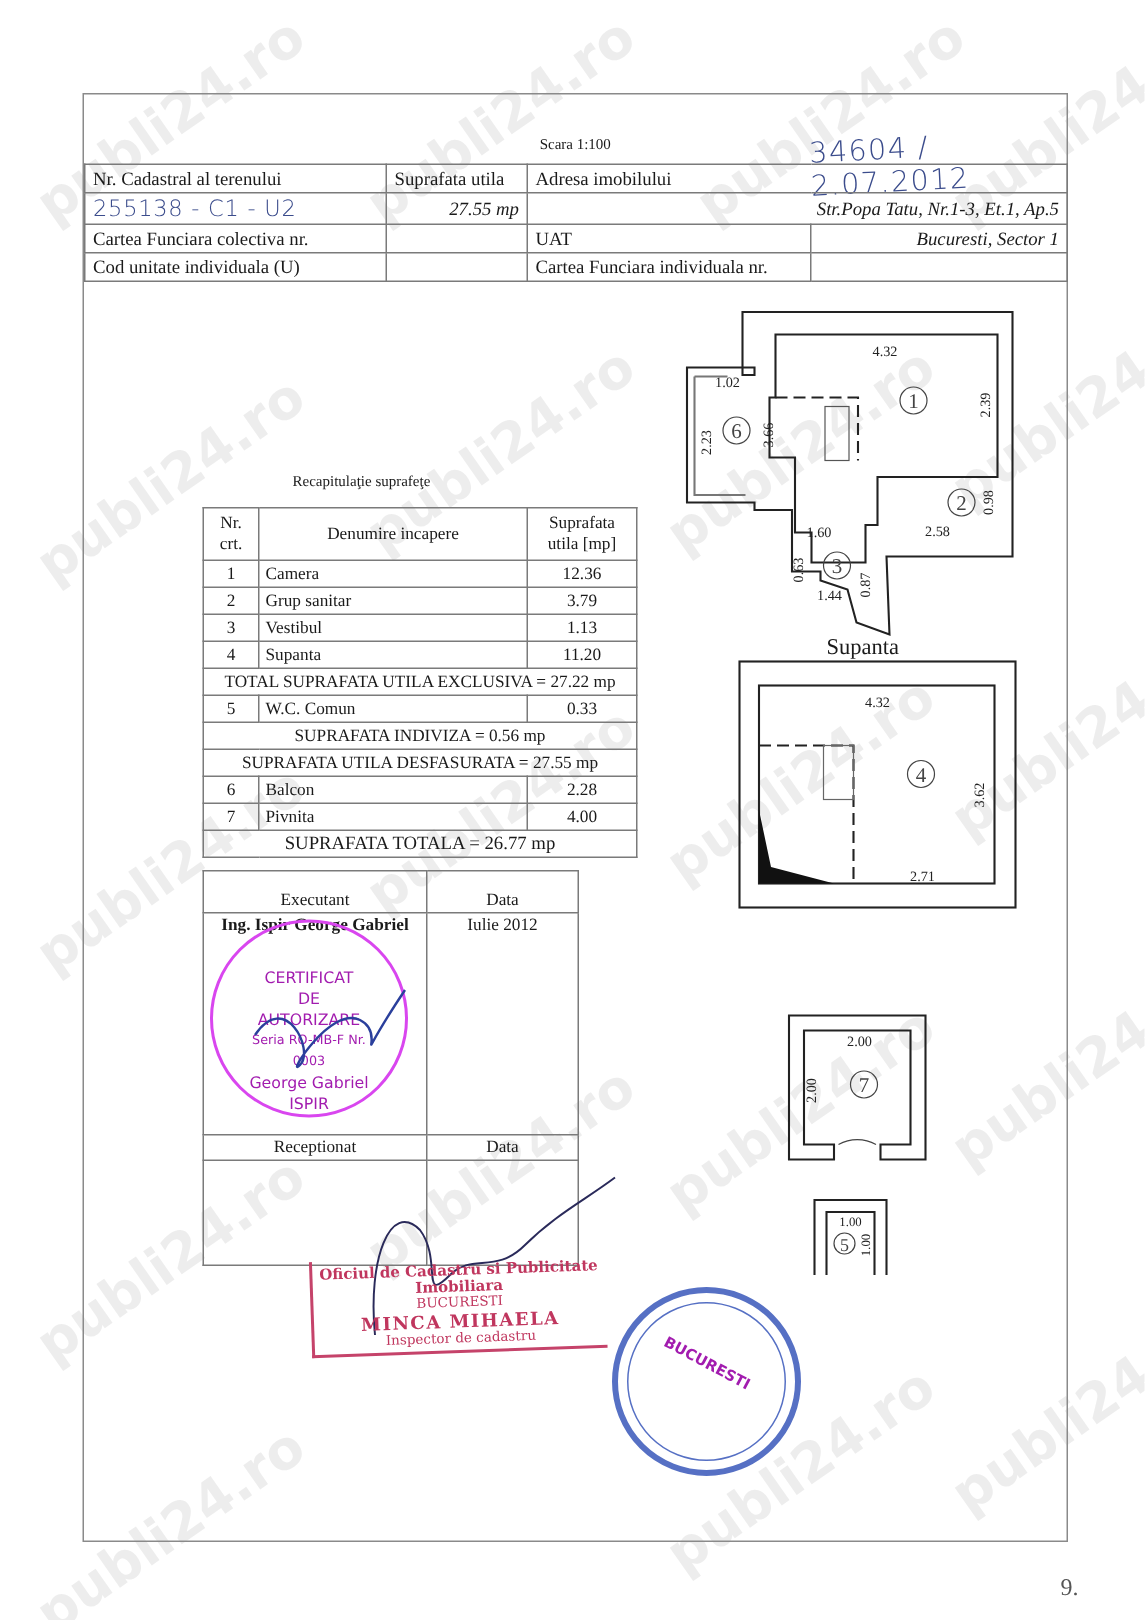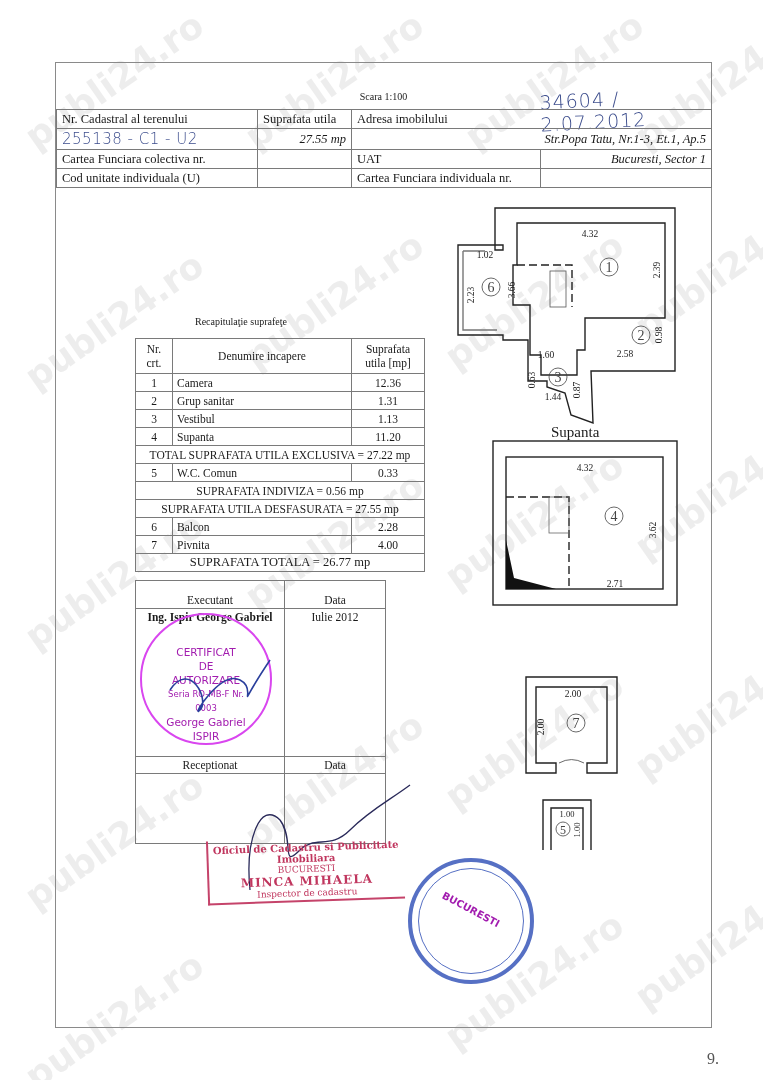--- a/index.html
+++ b/index.html
@@ -108,21 +108,21 @@
     <td class="v">Suprafata utila [mp]</td>
   </tr>
   <tr>
     <td class="n">1</td>
     <td>Camera</td>
     <td class="v">12.36</td>
   </tr>
   <tr>
     <td class="n">2</td>
     <td>Grup sanitar</td>
-    <td class="v">1.31</td>
+    <td class="v">3.79</td>
   </tr>
   <tr>
     <td class="n">3</td>
     <td>Vestibul</td>
     <td class="v">1.13</td>
   </tr>
   <tr>
     <td class="n">4</td>
     <td>Supanta</td>
     <td class="v">11.20</td>

